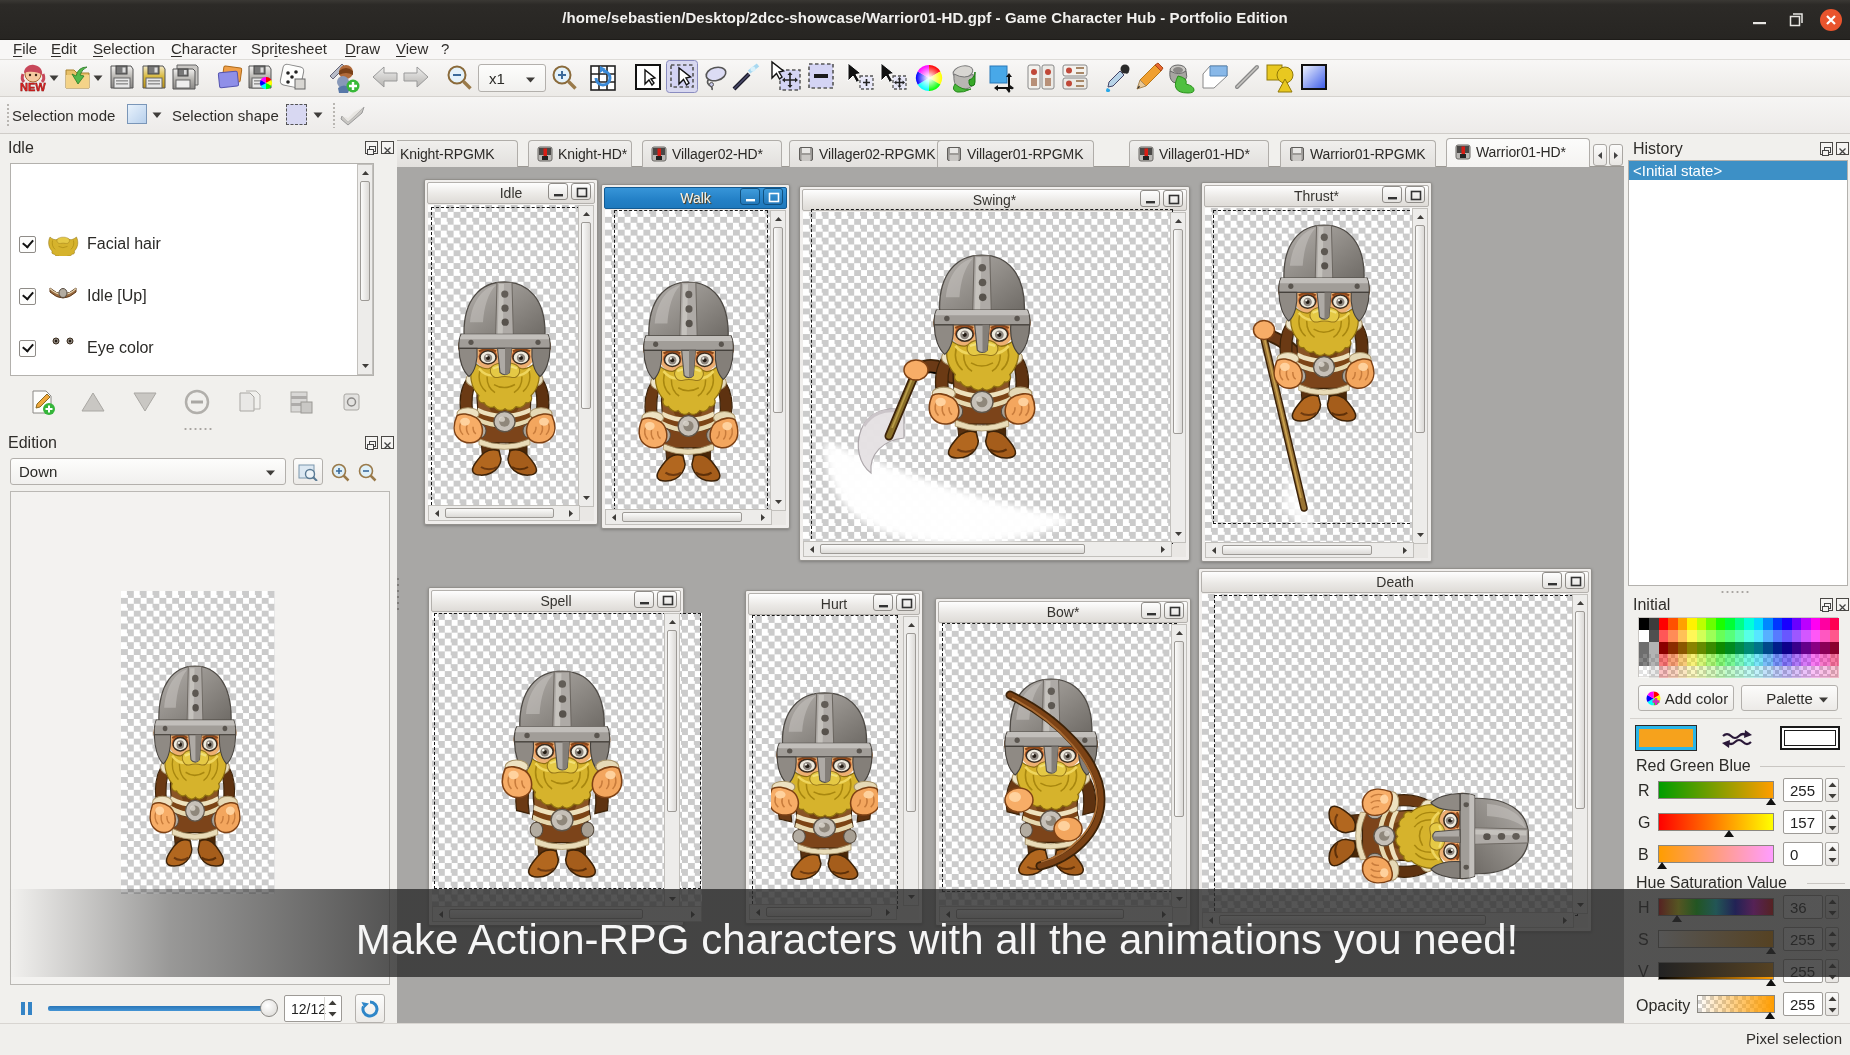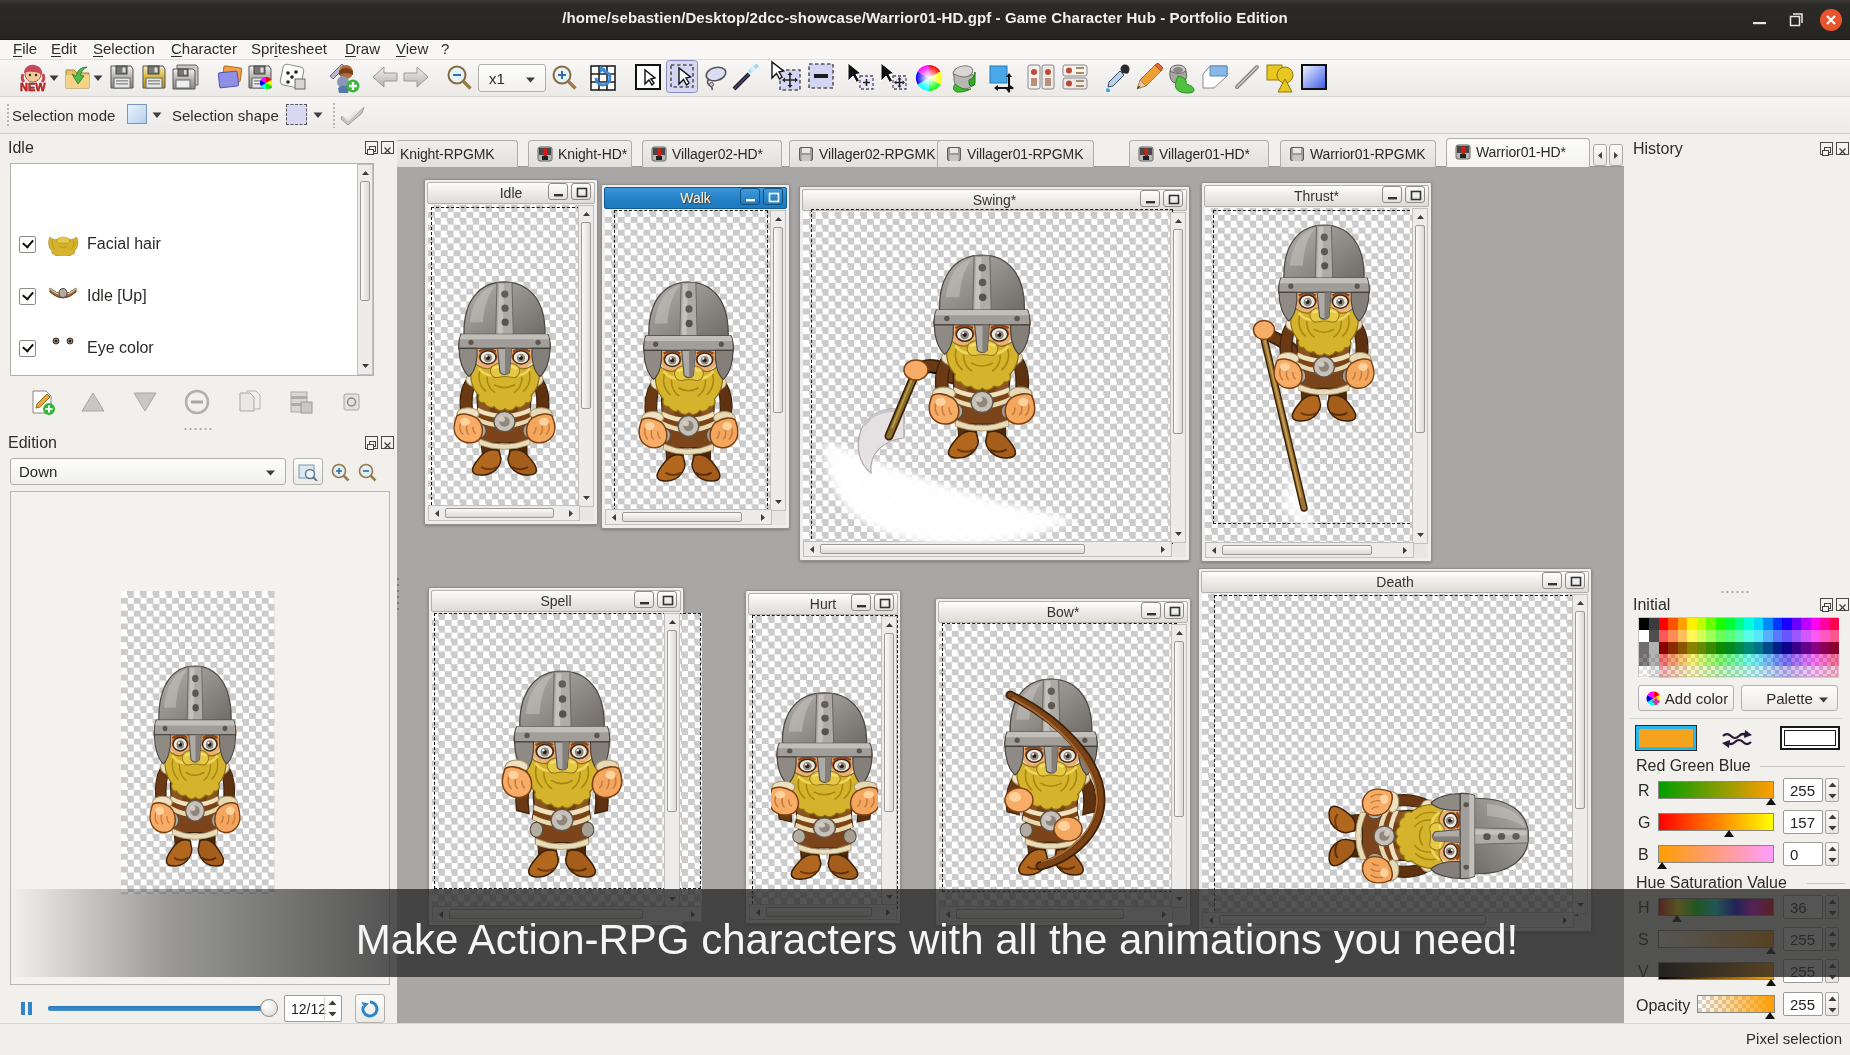--- a/index.html
+++ b/index.html
@@ -926,21 +926,21 @@
           </div>
           <div class="thumbh" style="left:16px;width:194px"></div>
         </div>
 </div>
 <svg class="spr" style="left:72px;top:81px" width="122" height="210" viewBox="-7 0 117 196" preserveAspectRatio="none">
         <use href="#wbase"></use>
         <use href="#handL" transform="translate(-7,-42)"></use>
         <use href="#handR" transform="translate(7,-42)"></use>
       </svg>
 </div>
-<div class="win" style="left:348px;top:456px;width:156px;height:334px">
+<div class="win" style="left:348px;top:456px;width:178px;height:334px">
 <div class="wtit">Hurt</div>
 <div class="wb" style="right:29px"><svg width="20" height="17">
           <rect x="5" y="10" width="9" height="2.4" fill="#333"></rect>
         </svg></div>
 <div class="wb" style="right:6px"><svg width="20" height="17">
           <rect x="5.5" y="4.5" width="9" height="8" fill="none" stroke="#333" stroke-width="1.6"></rect>
         </svg></div>
 <div class="wbody">
 <div class="checker" style="left:0;top:0;width:148px;height:290px"></div>
 <div class="dash" style="left:3px;top:-1px;width:146px;height:294px"></div>
@@ -1076,20 +1076,23 @@
 
 <div id="rightdock">
  <span class="ptitle abs" style="left:9px;top:6px">History</span>
  <div class="pbtn" style="left:196px;top:8px"><svg width="11" height="11">
         <rect x="3.5" y="1.5" width="6" height="5" fill="none" stroke="#444" stroke-width="1"></rect>
         <rect x="1.5" y="4.5" width="6" height="5" fill="#f5f4f2" stroke="#444" stroke-width="1"></rect>
       </svg></div>
  <div class="pbtn" style="left:212px;top:8px"><svg width="11" height="11">
         <path d="M2.5,2.5 l6,6 M8.5,2.5 l-6,6" stroke="#444" stroke-width="1.3"></path>
       </svg></div>
+ <div class="listbox" style="left:4px;top:26px;width:220px;height:426px">
+   <div style="position:absolute;left:0;top:0;width:100%;height:19px;background:#3d90c6;color:#fff;font-size:15px;padding:1px 0 0 4px">&lt;Initial state&gt;</div>
+ </div>
  <div class="abs" style="left:96px;top:456px;width:30px;height:4px;background-image:radial-gradient(circle,#a9a6a2 1px,transparent 1.2px);background-size:5px 4px"></div>
  <span class="ptitle abs" style="left:9px;top:462px">Initial</span>
  <div class="pbtn" style="left:196px;top:464px"><svg width="11" height="11">
         <rect x="3.5" y="1.5" width="6" height="5" fill="none" stroke="#444" stroke-width="1"></rect>
         <rect x="1.5" y="4.5" width="6" height="5" fill="#f5f4f2" stroke="#444" stroke-width="1"></rect>
       </svg></div>
  <div class="pbtn" style="left:212px;top:464px"><svg width="11" height="11">
         <path d="M2.5,2.5 l6,6 M8.5,2.5 l-6,6" stroke="#444" stroke-width="1.3"></path>
       </svg></div>
  <div class="pal" style="left:14px;top:483px;width:200px;height:60px">

